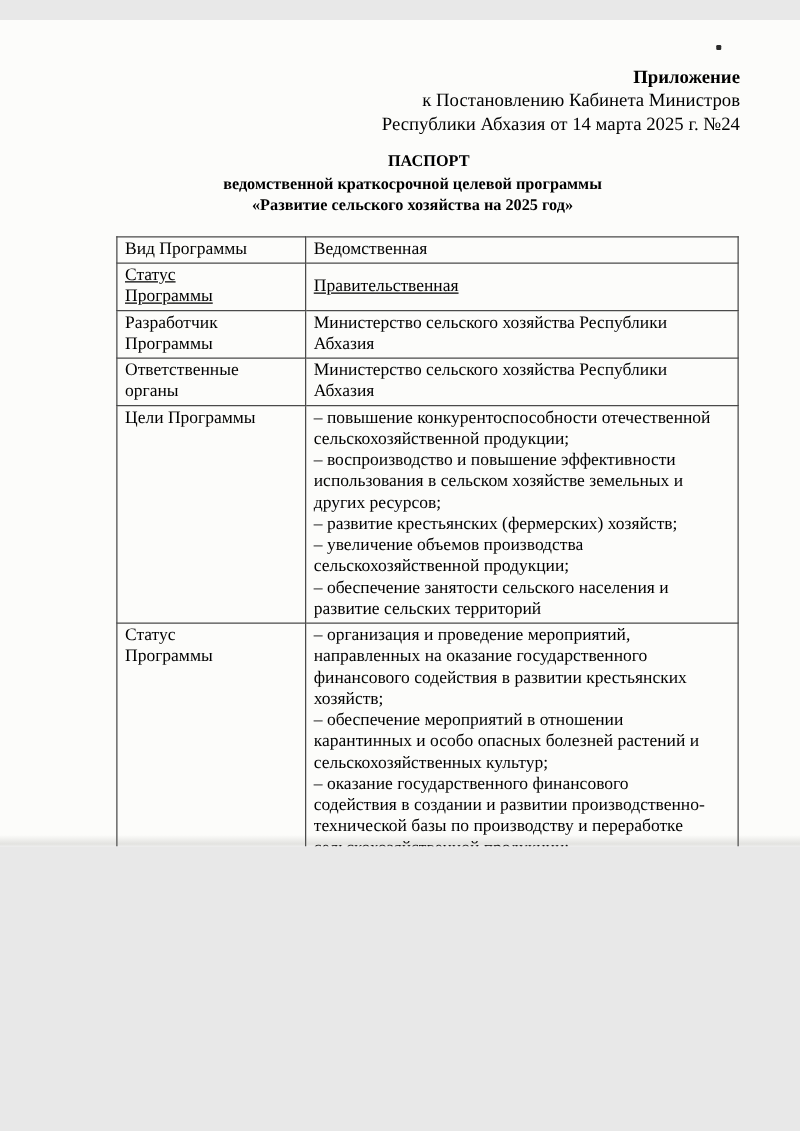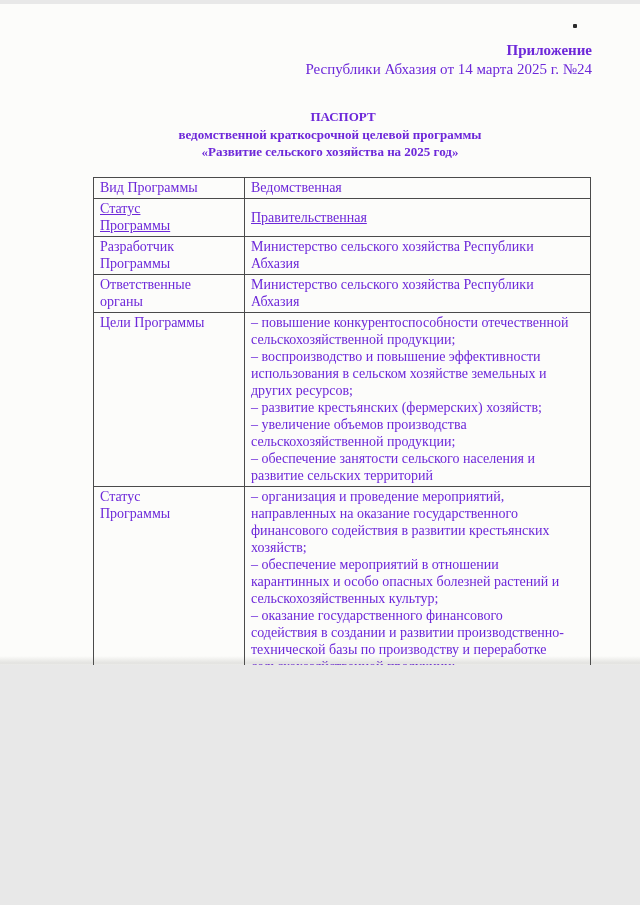--- a/index.html
+++ b/index.html
@@ -4,23 +4,23 @@
 <style>
   html, body {
     margin: 0;
     padding: 0;
     background: #e8e8e8;
   }
   .page {
     position: relative;
     width: 640px;
     height: 661px;
-    margin: 4px auto;
+    margin: 16px auto;
     background: #fcfcfa;
-    color: #6d28d9;
+    color: #000000;
     font-family: "Liberation Serif", "DejaVu Serif", serif;
     overflow: hidden;
   }
   
   .speck {
     position: absolute;
     left: 573px;
     top: 20px;
     width: 4px;
     height: 4px;
@@ -95,20 +95,21 @@
 </style>
 </head>
 <body>
 
 <div class="page">
 
   <div class="speck"></div>
 
   <div class="annex">
     <div class="b1">Приложение</div>
+    <div>к Постановлению Кабинета Министров</div>
     <div>Республики Абхазия от 14 марта 2025 г. №24</div>
   </div>
 
   <div class="doc-title">
     <div class="t1">ПАСПОРТ</div>
     <div>ведомственной краткосрочной целевой программы</div>
     <div>«Развитие сельского хозяйства на 2025 год»</div>
   </div>
 
   <table class="passport">

